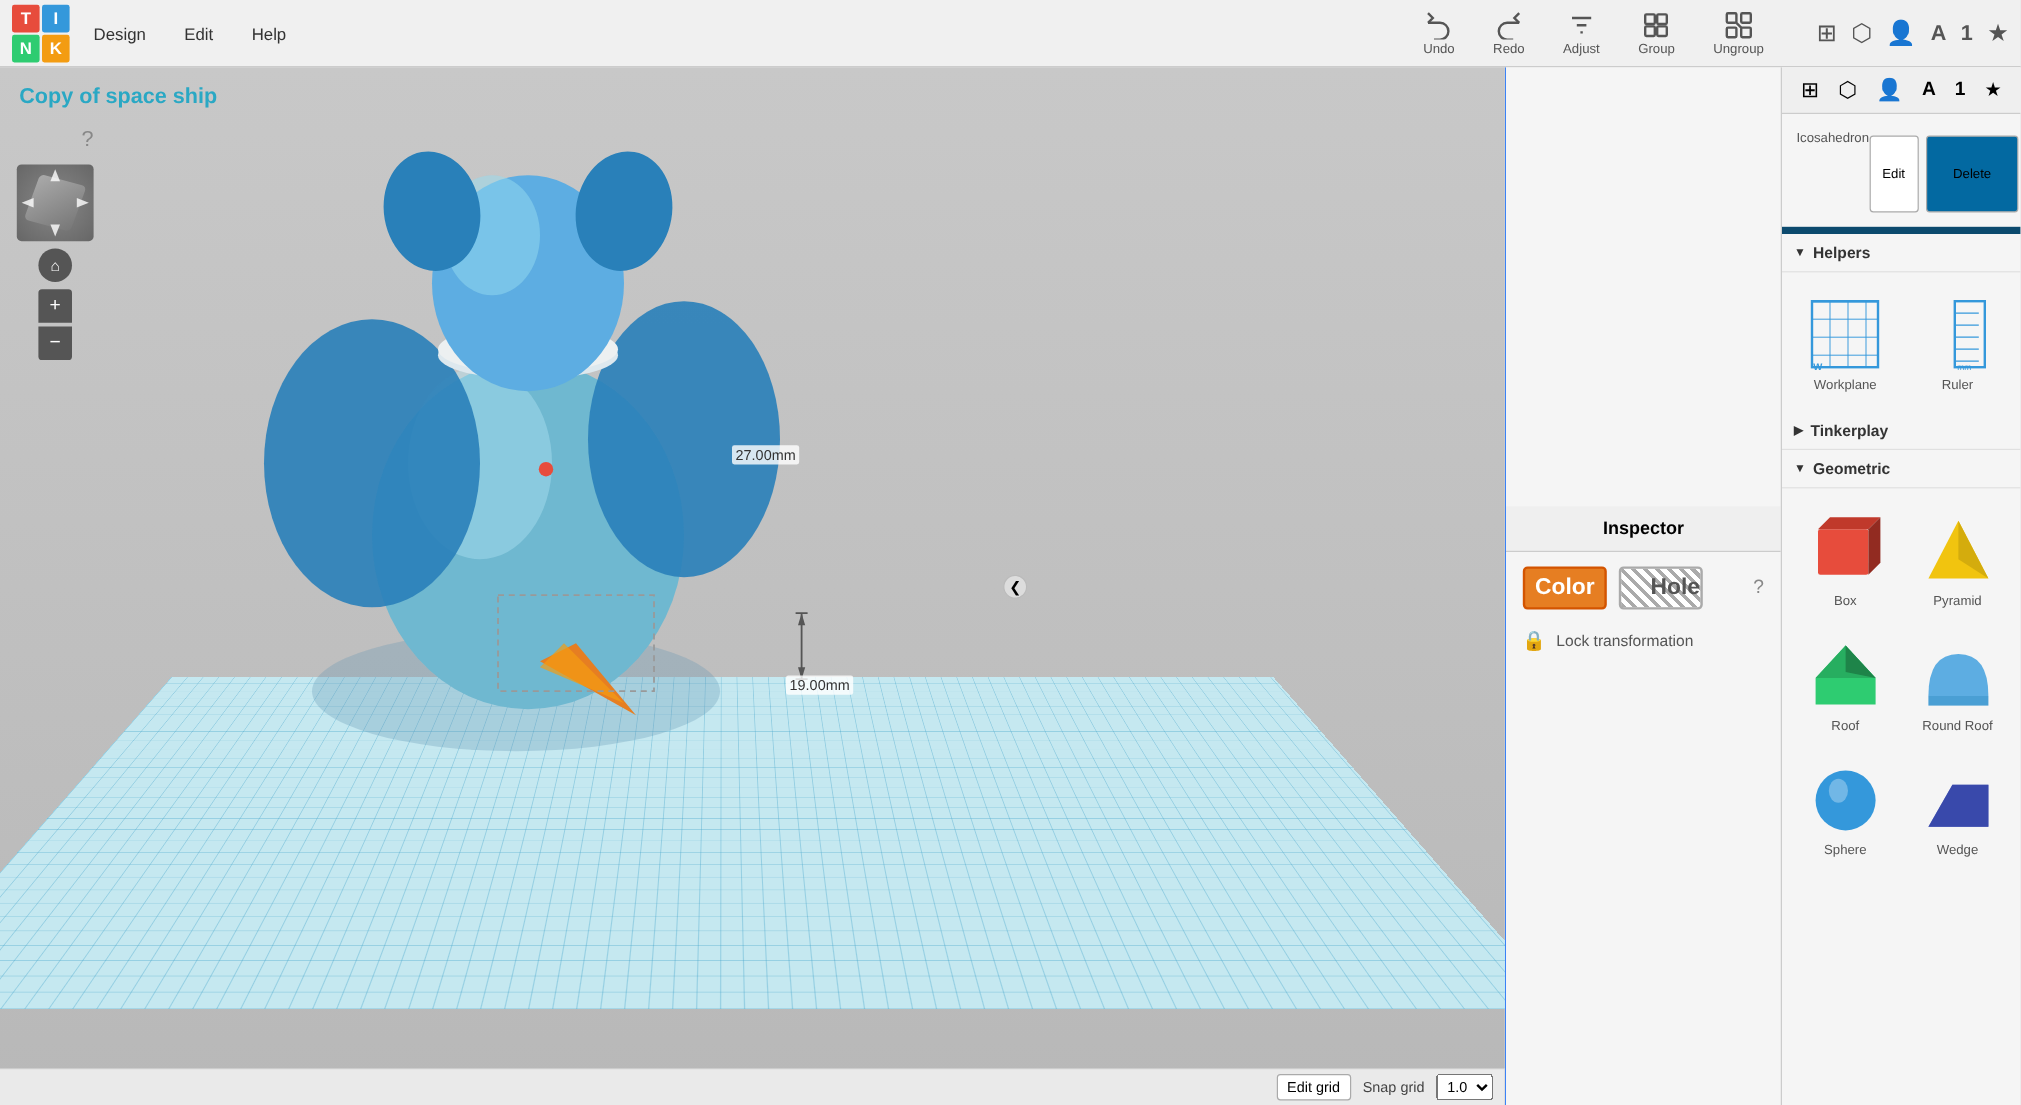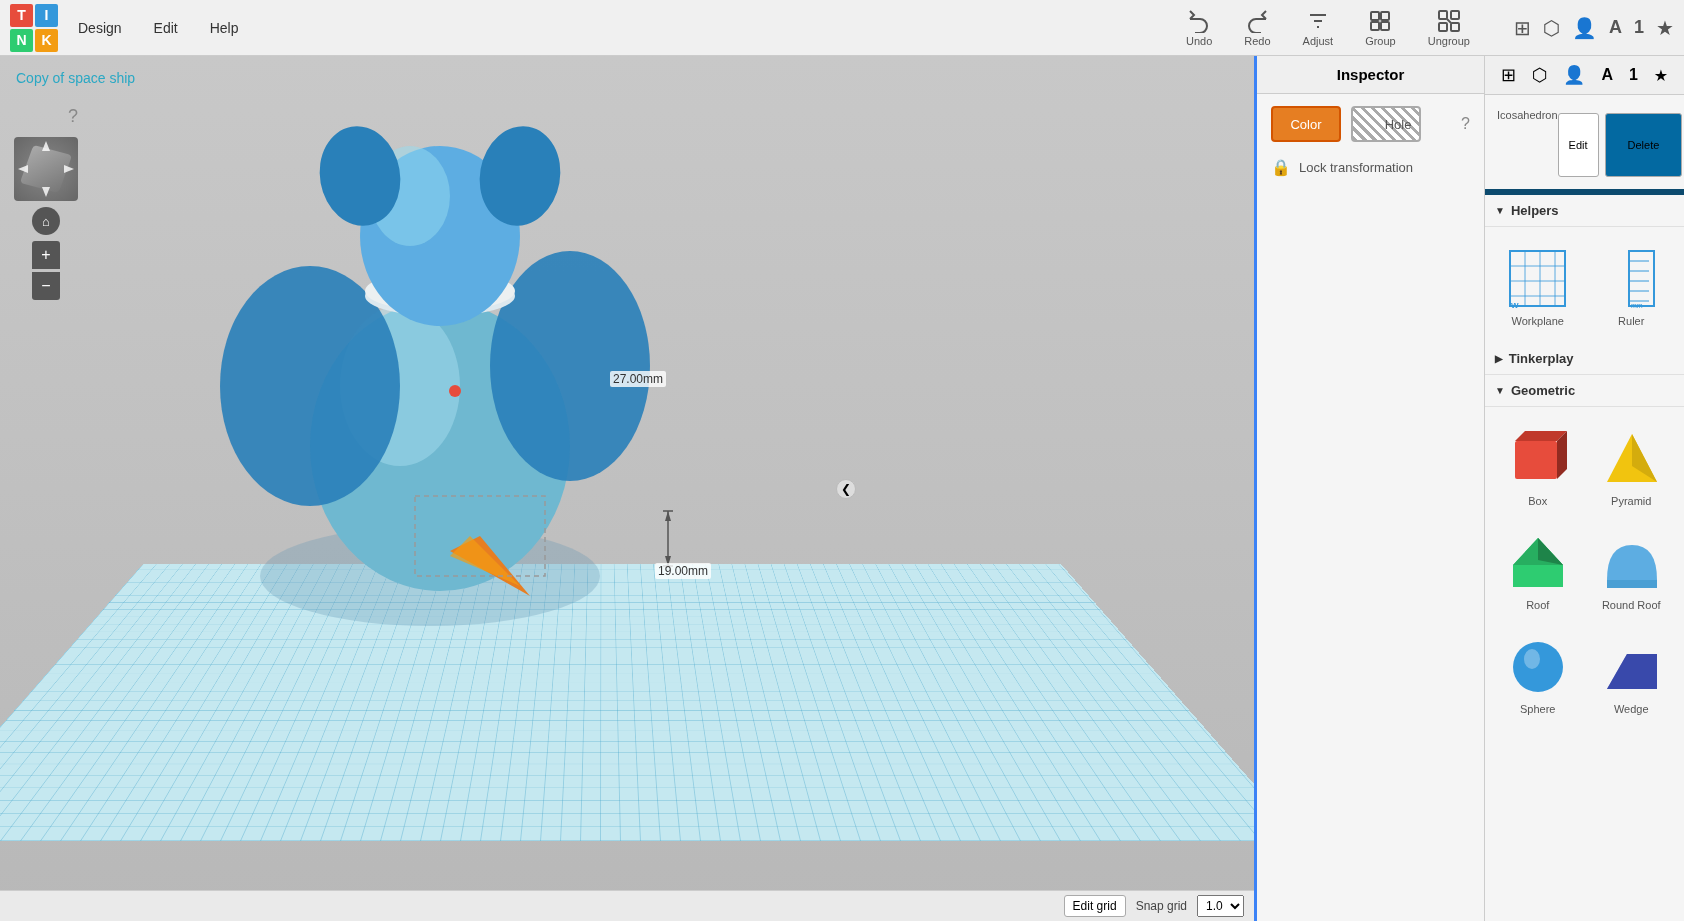--- a/index.html
+++ b/index.html
@@ -63,21 +63,21 @@
     .grid-lines-h {
       background-image: repeating-linear-gradient(0deg, rgba(60,160,200,0.35) 0px, rgba(60,160,200,0.35) 1px, transparent 1px, transparent 20px);
     }
     .grid-lines-v {
       background-image: repeating-linear-gradient(90deg, rgba(60,160,200,0.35) 0px, rgba(60,160,200,0.35) 1px, transparent 1px, transparent 20px);
     }
 
     
     #project-title {
       position: absolute; top: 14px; left: 16px;
-      font-size: 14px; color: #2aa8c4; font-weight: normal;
+      font-size: 18px; color: #2aa8c4; font-weight: bold;
     }
 
     
     #nav-controls {
       position: absolute; top: 50px; left: 14px;
       display: flex; flex-direction: column; gap: 6px; align-items: center;
     }
     .nav-cube {
       width: 64px; height: 64px; background: radial-gradient(circle, #888, #666);
       border-radius: 4px; display: flex; align-items: center; justify-content: center;
@@ -102,34 +102,34 @@
     }
 
     
     .dim-label {
       position: absolute; font-size: 12px; color: #333;
       background: rgba(255,255,255,0.8); padding: 1px 3px; border-radius: 2px;
     }
 
     
     #inspector-panel {
-      width: 230px; background: #f5f5f5; border-left: 3px solid #3b82f6;
-      display: flex; flex-direction: column; flex-shrink: 0;
+      width: 230px; background: #f5f5f5; border-left: 1px solid #3b82f6;
+      display: flex; flex-direction: column; flex-shrink: 0; justify-content: center;
     }
     #inspector-header {
       text-align: center; padding: 10px; font-size: 15px; font-weight: bold;
       border-bottom: 1px solid #ccc; background: #efefef;
     }
     #inspector-controls {
       display: flex; align-items: center; gap: 10px; padding: 12px 14px;
     }
     .inspector-btn {
       display: flex; align-items: center; justify-content: center;
       width: 70px; height: 36px; border-radius: 4px; cursor: pointer;
-      font-size: 13px; font-weight: normal; border: 2px solid #aaa;
+      font-size: 19px; font-weight: bold; border: 2px solid #aaa;
     }
     .inspector-btn.color { background: #e67e22; color: white; border-color: #d35400; }
     .inspector-btn.hole { 
       background: repeating-linear-gradient(45deg, #aaa, #aaa 3px, #fff 3px, #fff 7px);
       color: #555;
       padding-left: 24px;
     }
     .inspector-help { margin-left: auto; font-size: 16px; color: #888; cursor: pointer; }
     .lock-row {
       display: flex; align-items: center; gap: 8px; padding: 4px 14px 12px;

